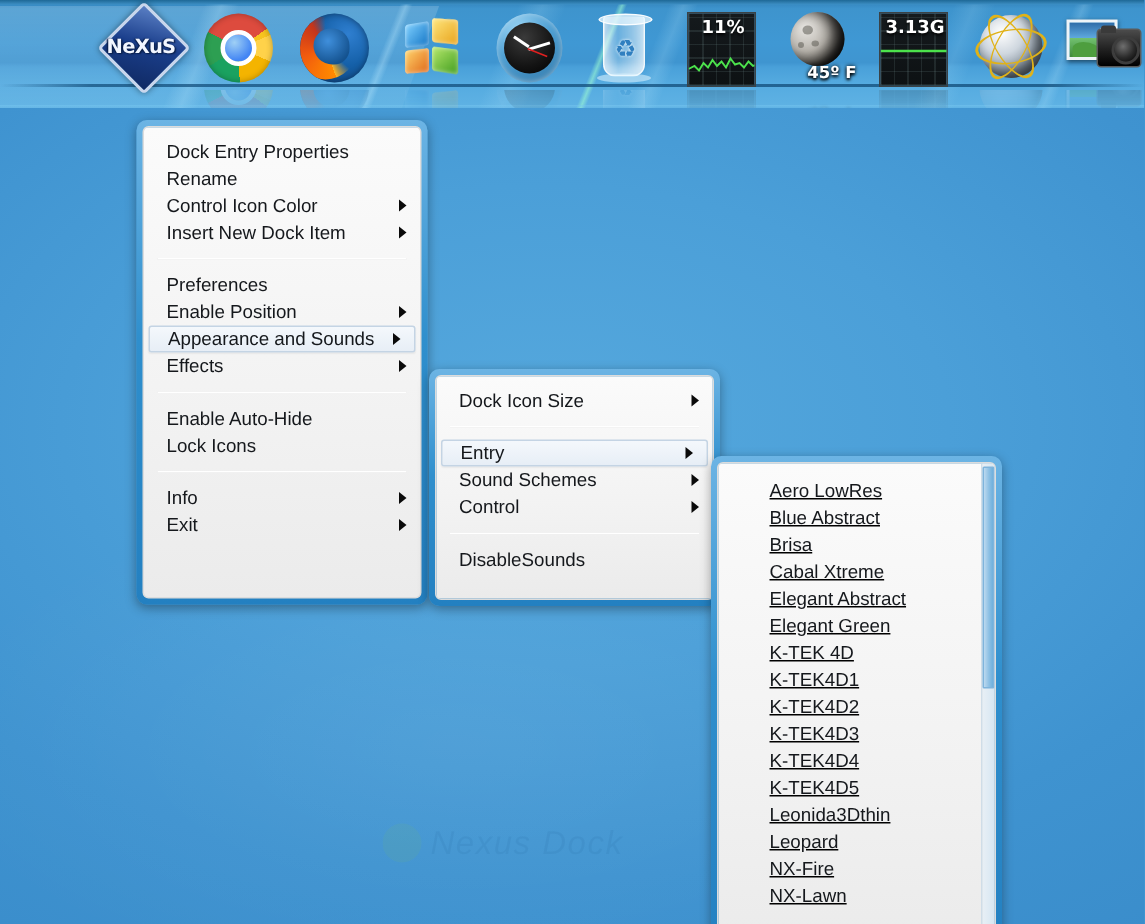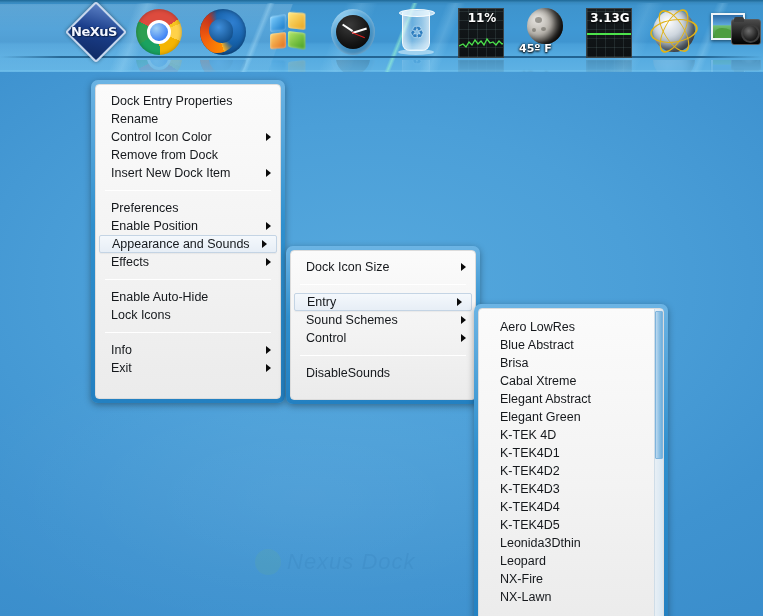--- a/index.html
+++ b/index.html
@@ -277,21 +277,21 @@
     background:
       radial-gradient(circle at 28% 30%, #e8e6e2 0%, #b9b5ae 42%, #8a867f 62%, #312f2d 80%, #0a0a0a 100%);
     box-shadow: inset -7px -2px 9px rgba(0,0,0,.85);
   }
   .ic-moon .crater {
     position: absolute; border-radius: 50%;
     background: rgba(95,92,86,0.55);
   }
   .ic-temp {
     position: absolute; left: 0; top: 34px; width: 52px;
-    text-align: left; font-size: 11px; font-weight: bold; color: #ffffff;
+    text-align: right; font-size: 11px; font-weight: bold; color: #ffffff;
     text-shadow: 0 1px 2px #000, 0 0 3px #000;
     font-family: "DejaVu Sans", sans-serif;
   }
 
   
   .ic-globe {
     position: absolute; left: 5px; top: 2px;
     width: 42px; height: 42px; border-radius: 50%;
     background: radial-gradient(circle at 35% 28%, #ffffff 0%, #cfd7df 35%, #7b8894 70%, #3b454e 100%);
     box-shadow: inset -4px -4px 7px rgba(0,0,0,.5);
@@ -389,21 +389,21 @@
     border-bottom: 1px solid #ffffff;
   }
 
   
   #menu-dock { left: 91px; top: 80px; width: 194px; height: 323px; }
   
   #menu-appearance { left: 286px; top: 246px; width: 194px; height: 158px; }
   
   #menu-themes { left: 474px; top: 304px; width: 194px; height: 330px; }
   #menu-themes .menu-inner { border-radius: 4px; }
-  #menu-themes .menu-list { padding: 9px 0 0 4px; }
+  #menu-themes .menu-list { padding: 9px 0 0 17px; text-decoration: underline; }
   #menu-themes .menu-item { padding-left: 17px; height: 18px; line-height: 18px; }
 
   
   .menu-scrollbar {
     position: absolute;
     right: 0px; top: 0px;
     width: 9px; bottom: 0;
     background: linear-gradient(90deg, #e8eff5, #d6e6f2);
     border-left: 1px solid #cfdde8;
   }
@@ -586,21 +586,20 @@
 
   </div>
 </div>
 
 <div class="menu" id="menu-dock">
   <div class="menu-inner">
     <div class="menu-list" id="menu-dock-list">
         <div class="menu-item"><span>Dock Entry Properties</span></div>
         <div class="menu-item"><span>Rename</span></div>
         <div class="menu-item"><span>Control Icon Color</span><span class="arrow"></span></div>
-        <div class="menu-item"><span>Remove from Dock</span></div>
         <div class="menu-item"><span>Insert New Dock Item</span><span class="arrow"></span></div>
         <div class="menu-sep"></div>
         <div class="menu-item"><span>Preferences</span></div>
         <div class="menu-item"><span>Enable Position</span><span class="arrow"></span></div>
         <div class="menu-item selected"><span>Appearance and Sounds</span><span class="arrow"></span></div>
         <div class="menu-item"><span>Effects</span><span class="arrow"></span></div>
         <div class="menu-sep"></div>
         <div class="menu-item"><span>Enable Auto-Hide</span></div>
         <div class="menu-item"><span>Lock Icons</span></div>
         <div class="menu-sep"></div>

